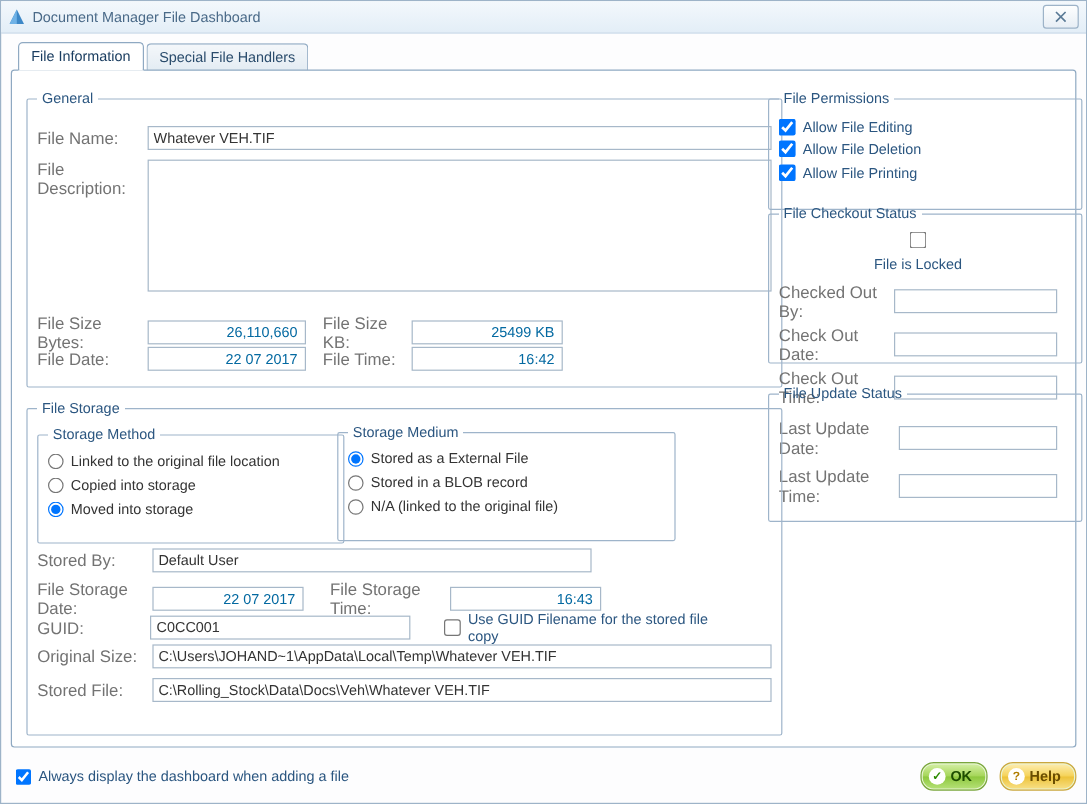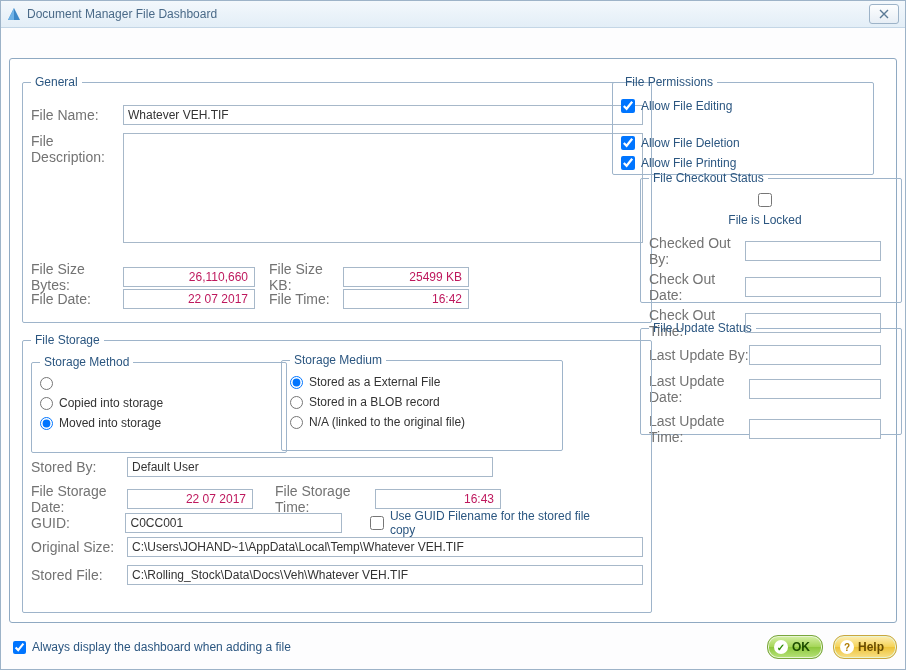--- a/index.html
+++ b/index.html
@@ -122,21 +122,21 @@
     box-sizing:border-box;
   }
   input[type=text].ro, .val-box {
     border:1px solid #a7b8c9;
     background:#fff;
     height:20px;
     box-sizing:border-box;
     padding:2px 6px;
     text-align:right;
     font-size:12px;
-    color:#be185d;
+    color:#0369a1;
   }
   .val-box.left { text-align:left; }
   textarea { resize:none; overflow-y:scroll; }
   .chk { display:flex; align-items:center; gap:6px; color:#2b5680; cursor:pointer;}
   .chk input { margin:0; width:14px; height:14px; }
   .radio-row { display:flex; align-items:center; gap:6px; cursor:pointer; }
   .radio-row input { margin:0; }
 
   
   .footer {
@@ -195,20 +195,24 @@
     <span class="title">Document Manager File Dashboard</span>
     <div class="close-btn">
       <svg viewBox="0 0 10 10" width="10" height="10">
           <path d="M1 1 L9 9 M9 1 L1 9" stroke="#5a7a96" stroke-width="1.4" fill="none"></path>
         </svg>
     </div>
   </div>
 
   <div class="client">
 
+    <div class="tabs-row">
+      <div class="tab active">File Information</div>
+      <div class="tab">Special File Handlers</div>
+    </div>
 
     <div class="tab-panel">
       <div class="panel-inner">
 
         <fieldset style="left:6px; top:10px; width:600px; height:232px;">
           <legend>General</legend>
 
           <div class="row" style="position:absolute; left:8px; top:16px; right:8px;">
             <span class="lbl" style="width:92px;">File Name:</span>
             <input type="text" style="flex: 1 1 0%; height: 20px;" value="Whatever VEH.TIF">
@@ -227,27 +231,27 @@
           </div>
 
           <div class="row" style="position:absolute; left:8px; top:200px; width:584px;">
             <span class="lbl" style="width:92px;">File Date:</span>
             <div class="val-box" style="width:132px;">22 07 2017</div>
             <span class="lbl" style="width:74px;margin-left:14px;">File Time:</span>
             <div class="val-box" style="width:126px;">16:42</div>
           </div>
         </fieldset>
 
-        <fieldset style="left:596px; top:10px; width:232px; height:84px;">
+        <fieldset style="left:624px; top:10px; width:232px; height:84px;">
           <legend>File Permissions</legend>
           <label class="chk" style="margin-top:4px;">
             <input type="checkbox" checked="" style="">
             <span>Allow File Editing</span>
           </label>
-          <label class="chk" style="margin-top:23px;">
+          <label class="chk" style="margin-top:4px;">
             <input type="checkbox" checked="" style="">
             <span>Allow File Deletion</span>
           </label>
           <label class="chk" style="margin-top:6px;">
             <input type="checkbox" checked="" style="">
             <span>Allow File Printing</span>
           </label>
         </fieldset>
 
         <fieldset style="left:624px; top:106px; width:232px; height:116px;">
@@ -265,41 +269,38 @@
             <div class="val-box left" style="flex:1;"></div>
           </div>
           <div class="row" style="margin-top:4px;">
             <span class="lbl" style="width:96px;">Check Out Time:</span>
             <div class="val-box left" style="flex:1;"></div>
           </div>
         </fieldset>
 
         <fieldset style="left:624px; top:256px; width:232px; height:98px;">
           <legend>File Update Status</legend>
-          <div class="row" style="margin-top:4px;">
-            <span class="lbl" style="width:100px;">Last Update By:</span>
-            <div class="val-box left" style="flex:1;"></div>
-          </div>
           <div class="row" style="margin-top:8px;">
             <span class="lbl" style="width:100px;">Last Update Date:</span>
             <div class="val-box left" style="flex:1;"></div>
           </div>
           <div class="row" style="margin-top:8px;">
             <span class="lbl" style="width:100px;">Last Update Time:</span>
             <div class="val-box left" style="flex:1;"></div>
           </div>
         </fieldset>
 
         <fieldset style="left:6px; top:268px; width:600px; height:264px;">
           <legend>File Storage</legend>
 
           <fieldset style="position:absolute; left:8px; top:8px; width:226px; height:82px;">
             <legend>Storage Method</legend>
             <label class="radio-row" style="margin-top:2px;">
               <input type="radio" name="method" style="">
+                <span class="lbl-dark">Linked to the original file location</span>
             </label>
             <label class="radio-row" style="margin-top:6px;">
               <input type="radio" name="method" style="">
                 <span class="lbl-dark">Copied into storage</span>
             </label>
             <label class="radio-row" style="margin-top:6px;">
               <input type="radio" name="method" checked="" style="">
                 <span class="lbl-dark">Moved into storage</span>
             </label>
           </fieldset>

